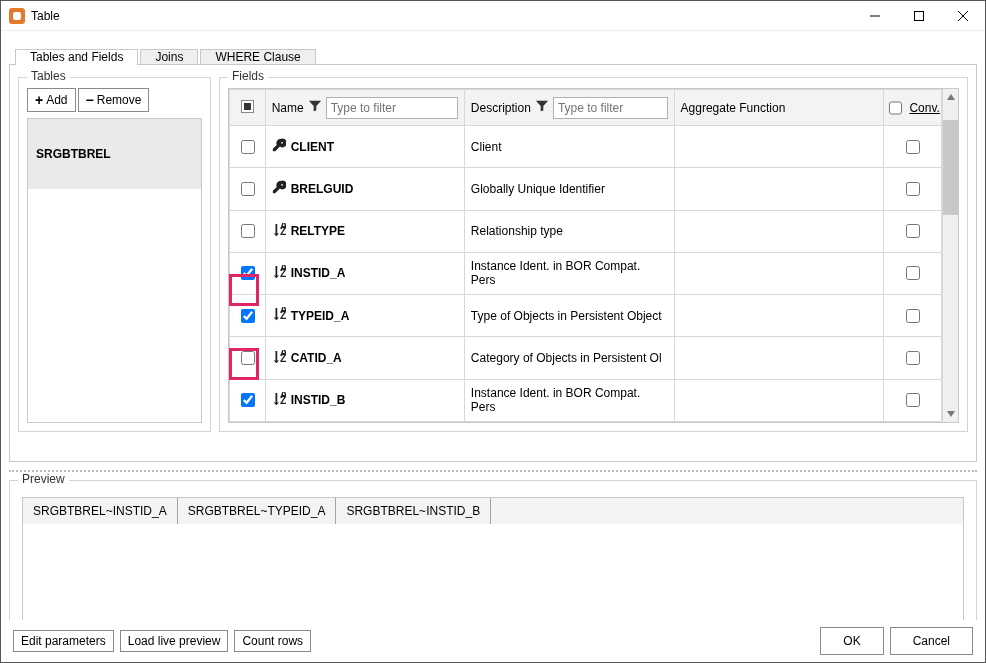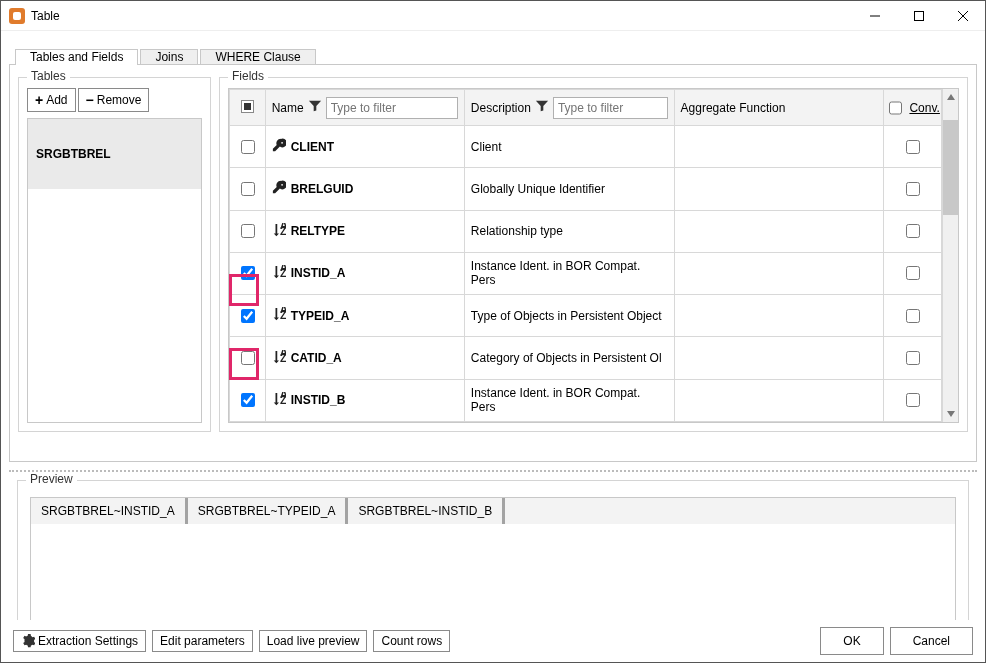--- a/index.html
+++ b/index.html
@@ -49,24 +49,24 @@
   .field-desc { padding: 0 6px; }
   .conv-cell { text-align: center; }
   .scroll-col { width: 16px; background: #f0f0f0; border-left: 1px solid #d8d8d8; display: flex; flex-direction: column; }
   .scroll-thumb { background: #c8c8c8; width: 100%; height: 95px; margin-top: 15px; }
 
   .highlight-box { border: 3px solid #e02669; position: absolute; pointer-events: none; }
 
   .dotted-sep { border-top: 2px dotted #bbb; margin: 8px 8px; }
 
   
-  .preview-wrap { margin: 0 16px; }
+  .preview-wrap { margin: 0 8px; }
   .preview-grid { border: 1px solid #c8c8c8; margin: 6px 4px 4px 4px; }
   .preview-header { display: flex; background: #f3f3f3; }
-  .preview-header .ph-cell { border-right: 3px solid #a3a3a3; padding: 6px 10px; }
+  .preview-header .ph-cell { border-right: 1px solid #a3a3a3; padding: 6px 10px; }
   .preview-body { height: 108px; background: #fff; }
 
   
   .bottombar { position: absolute; left: 0; right: 0; bottom: 0; height: 42px; border-top: 0; display: flex; align-items: center; padding: 0 12px; gap: 6px; background: #fff; }
   .bottombar .spacer { flex: 1; }
   .bottombar .btn.wide { padding: 6px 22px; }
   .gear { width: 14px; height: 14px; }
 
   
   .icon-key svg, .icon-sort svg { width: 14px; height: 14px; }
@@ -331,26 +331,20 @@
         <div class="ph-cell"><span>SRGBTBREL~INSTID_A</span></div>
         <div class="ph-cell"><span>SRGBTBREL~TYPEID_A</span></div>
         <div class="ph-cell"><span>SRGBTBREL~INSTID_B</span></div>
       </div>
       <div class="preview-body"></div>
     </div>
   </div>
 
   <div class="bottombar">
     <div class="btn">
-      <svg class="gear" viewBox="0 0 16 16">
-          <path d="M8 5a3 3 0 100 6 3 3 0 000-6zm7 3a7 7 0 00-.1-1.1l1.6-1.2-1.5-2.6-1.9.7A7 7 0 0011.3 2l-.3-2H8l-.3 2a7 7 0 00-1.8.8l-1.9-.7L2.5 4.7l1.6 1.2A7 7 0 004 8a7 7 0 00.1 1.1l-1.6 1.2 1.5 2.6 1.9-.7a7 7 0 001.8.8l.3 2h3l.3-2a7 7 0 001.8-.8l1.9.7 1.5-2.6-1.6-1.2c.1-.4.1-.7.1-1.1z" fill="#333"></path>
-        </svg>
-      <span>Extraction Settings</span>
-    </div>
-    <div class="btn">
         <span>Edit parameters</span>
       </div>
     <div class="btn">
         <span>Load live preview</span>
       </div>
     <div class="btn">
         <span>Count rows</span>
       </div>
     <span class="spacer"></span>
     <div class="btn wide">

